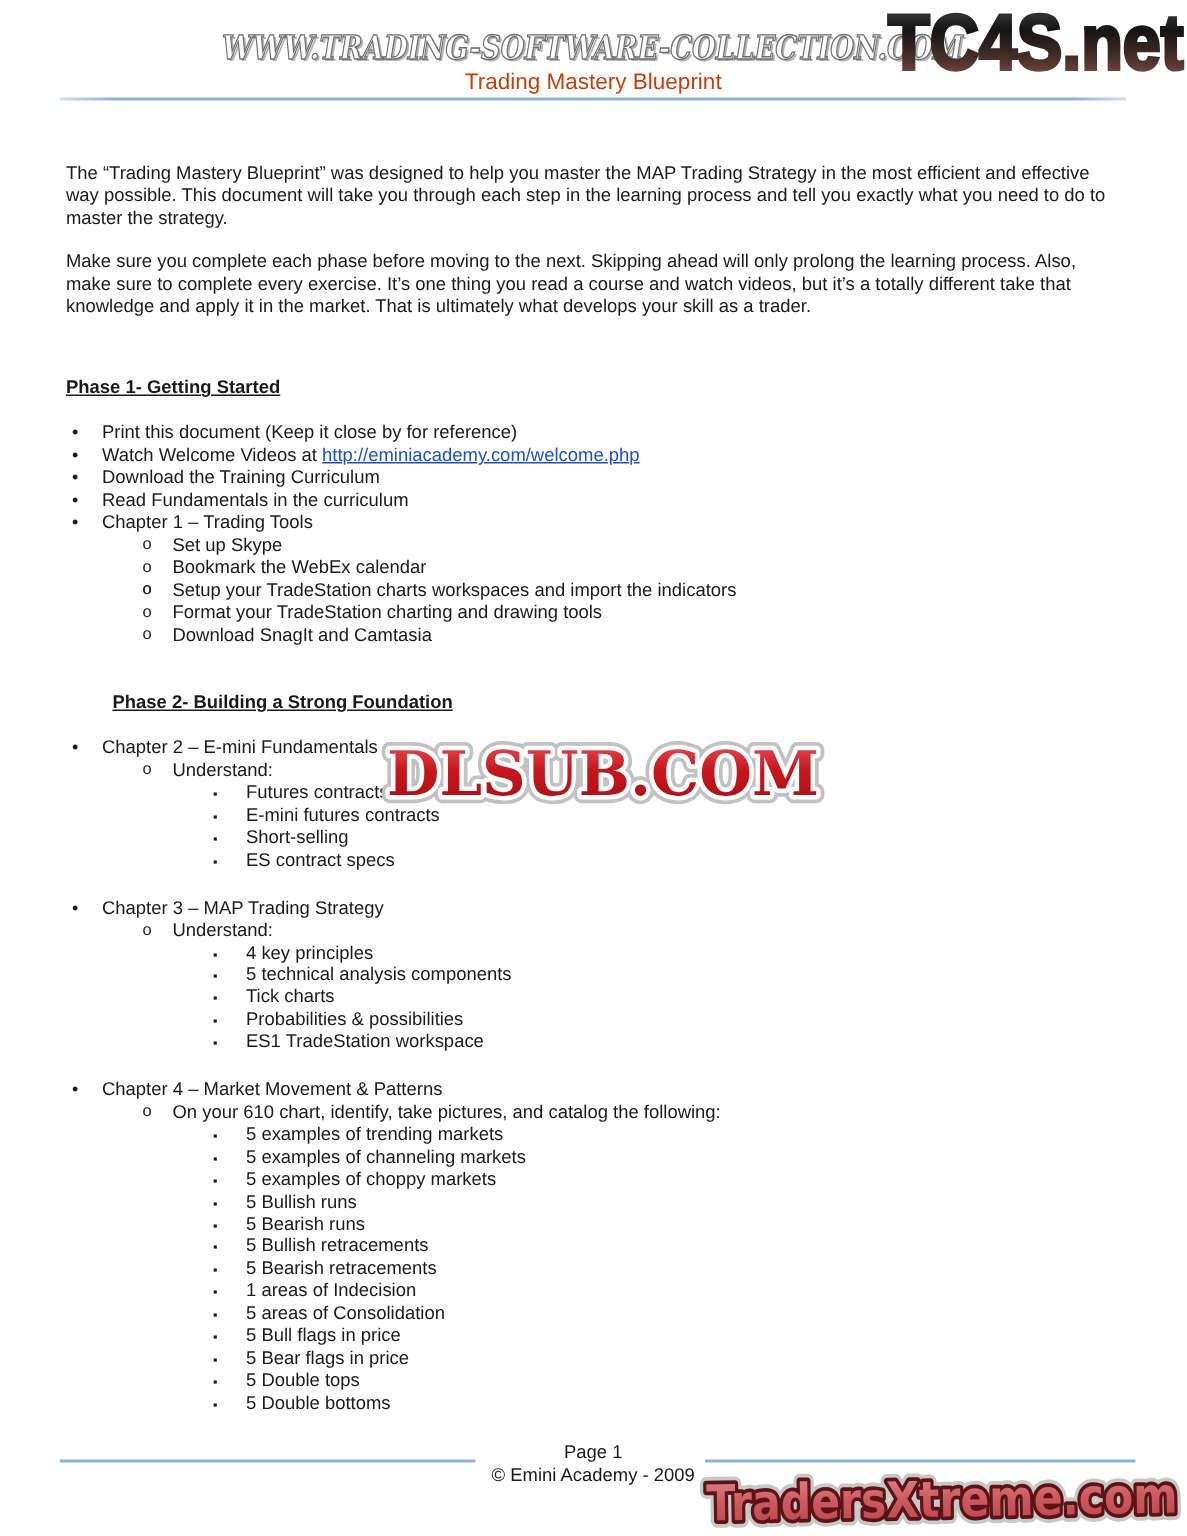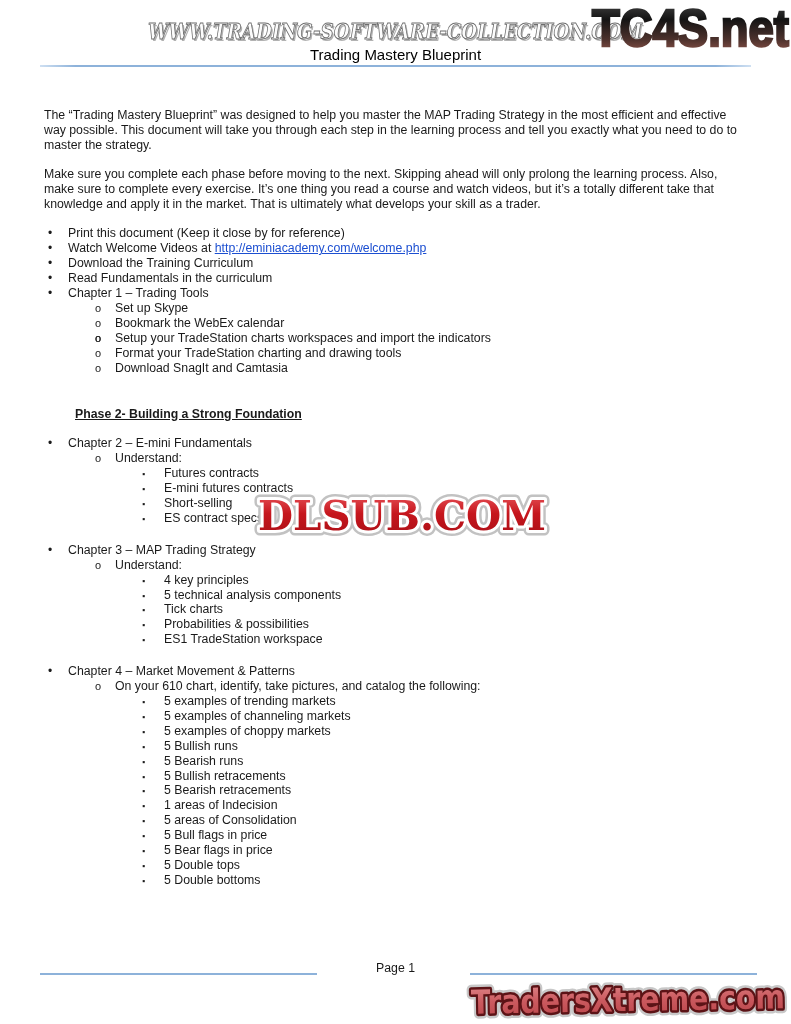--- a/index.html
+++ b/index.html
@@ -3,21 +3,21 @@
 <meta charset="utf-8">
 <style>
   html,body { margin:0; padding:0; background:#ffffff; }
   .page {
     position:relative; width:791px; height:1024px; background:#ffffff;
     overflow:hidden; font-family:"Liberation Sans", sans-serif; color:#1a1a1a;
   }
   
   .doc-title {
     position:absolute; top:46px; left:0; width:100%; text-align:center;
-    font-size:15px; color:#000000;
+    font-size:15px; color:#c2410c;
   }
   .rule-top {
     position:absolute; left:40px; top:65px; width:711px; height:2px;
     background:linear-gradient(90deg,#cfe0f2 0%,#8db2da 5%,#8db2da 95%,#cfe0f2 100%);
   }
   .wm-header { position:absolute; left:146px; top:11px; z-index:2; }
   .wm-tc4s   { position:absolute; left:591px; top:0px;  z-index:3; }
   .wm-dlsub  { position:absolute; left:252px; top:486px; z-index:5; }
   .wm-tx     { position:absolute; left:466px; top:974px; z-index:5; }
   
@@ -72,20 +72,21 @@
     <text x="1" y="46" font-family="'Liberation Sans', sans-serif" font-weight="bold" font-size="52" textLength="197" lengthAdjust="spacingAndGlyphs" fill="url(#tc4sgrad)" stroke="url(#tc4sgrad)" stroke-width="2.5">TC4S.net</text>
   </svg>
 
   <div class="doc-title">Trading Mastery Blueprint</div>
   <div class="rule-top"></div>
 
   <div class="content">
     <p class="p1">The “Trading Mastery Blueprint” was designed to help you master the MAP Trading Strategy in the most efficient and effective way possible.  This document will take you through each step in the learning process and tell you exactly what you need to do to master the strategy.</p>
     <p class="p2" id="p2"><span>Make sure you complete each </span><span class="b">phase</span><span> before moving to the next.  Skipping ahead will only prolong the learning process. Also, make sure to complete </span><span class="b">every</span><span> exercise.  It’s one thing you read a course and watch videos, but it’s a totally different take that knowledge and apply it in the market.  That is ultimately what develops your skill as a trader.</span></p>
 
+    <div class="phase-heading ph1">Phase 1- Getting Started</div>
     <div class="list" id="phase1-list">
         <div class="li l1"><span class="mk">•</span><span class="tx"><span>Print this document (Keep it close by for reference)</span></span></div>
         <div class="li l1"><span class="mk">•</span><span class="tx"><span>Watch Welcome Videos at </span><a class="link" href="#">http://eminiacademy.com/welcome.php</a></span></div>
         <div class="li l1"><span class="mk">•</span><span class="tx"><span>Download the Training Curriculum</span></span></div>
         <div class="li l1"><span class="mk">•</span><span class="tx"><span>Read Fundamentals in the curriculum</span></span></div>
         <div class="li l1"><span class="mk">•</span><span class="tx"><span class="b">Chapter 1 – Trading Tools</span></span></div>
         <div class="li l2"><span class="mk">o</span><span class="tx"><span>Set up Skype</span></span></div>
         <div class="li l2"><span class="mk">o</span><span class="tx"><span>Bookmark the WebEx calendar</span></span></div>
         <div class="li l2"><span class="mk">o</span></div>
         <div class="li l2"><span class="mk">o</span><span class="tx"><span>Setup your TradeStation charts workspaces and import the indicators</span></span></div>
@@ -143,20 +144,21 @@
     <g font-family="'DejaVu Serif', serif" font-weight="bold" font-size="41">
       <text x="6" y="44" textLength="288" lengthAdjust="spacingAndGlyphs" fill="none" stroke="#c2c2c2" stroke-width="11" stroke-linejoin="round">DLSUB.COM</text>
       <text x="6" y="44" textLength="288" lengthAdjust="spacingAndGlyphs" fill="none" stroke="#ffffff" stroke-width="6" stroke-linejoin="round">DLSUB.COM</text>
       <text x="6" y="44" textLength="288" lengthAdjust="spacingAndGlyphs" fill="url(#dlgrad)">DLSUB.COM</text>
     </g>
   </svg>
 
   <div class="fline left"></div>
   <div class="fline right"></div>
   <div class="footer-page">Page 1</div>
+  <div class="footer-copy">© Emini Academy - 2009</div>
 
   <svg class="wm-tx" width="324" height="50">
     <defs>
       <linearGradient id="txgrad" x1="0" y1="0" x2="0" y2="1">
         <stop offset="0" stop-color="#e08a8d"></stop>
         <stop offset="0.5" stop-color="#cb5a5f"></stop>
         <stop offset="1" stop-color="#b94449"></stop>
       </linearGradient>
     </defs>
     <g font-family="'DejaVu Sans', sans-serif" font-weight="bold" font-size="33" transform="rotate(-1 162 25)">

